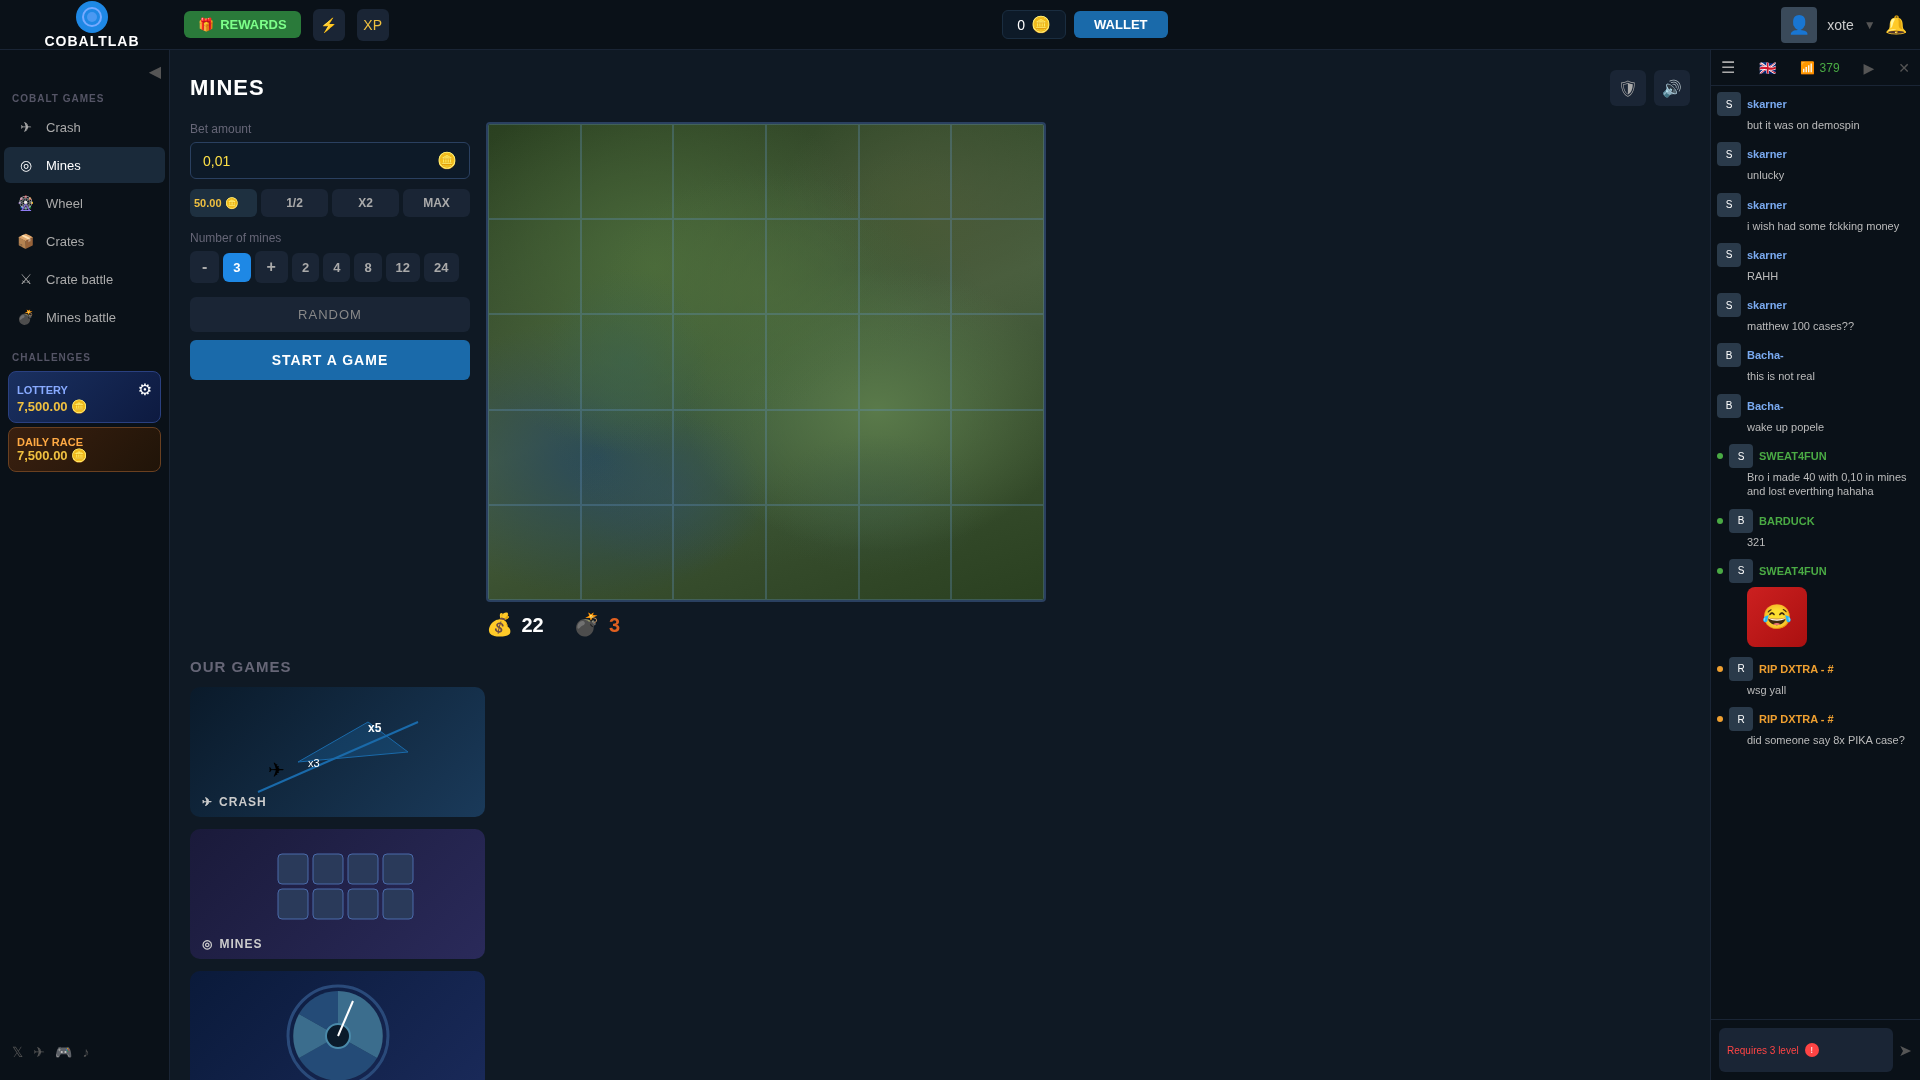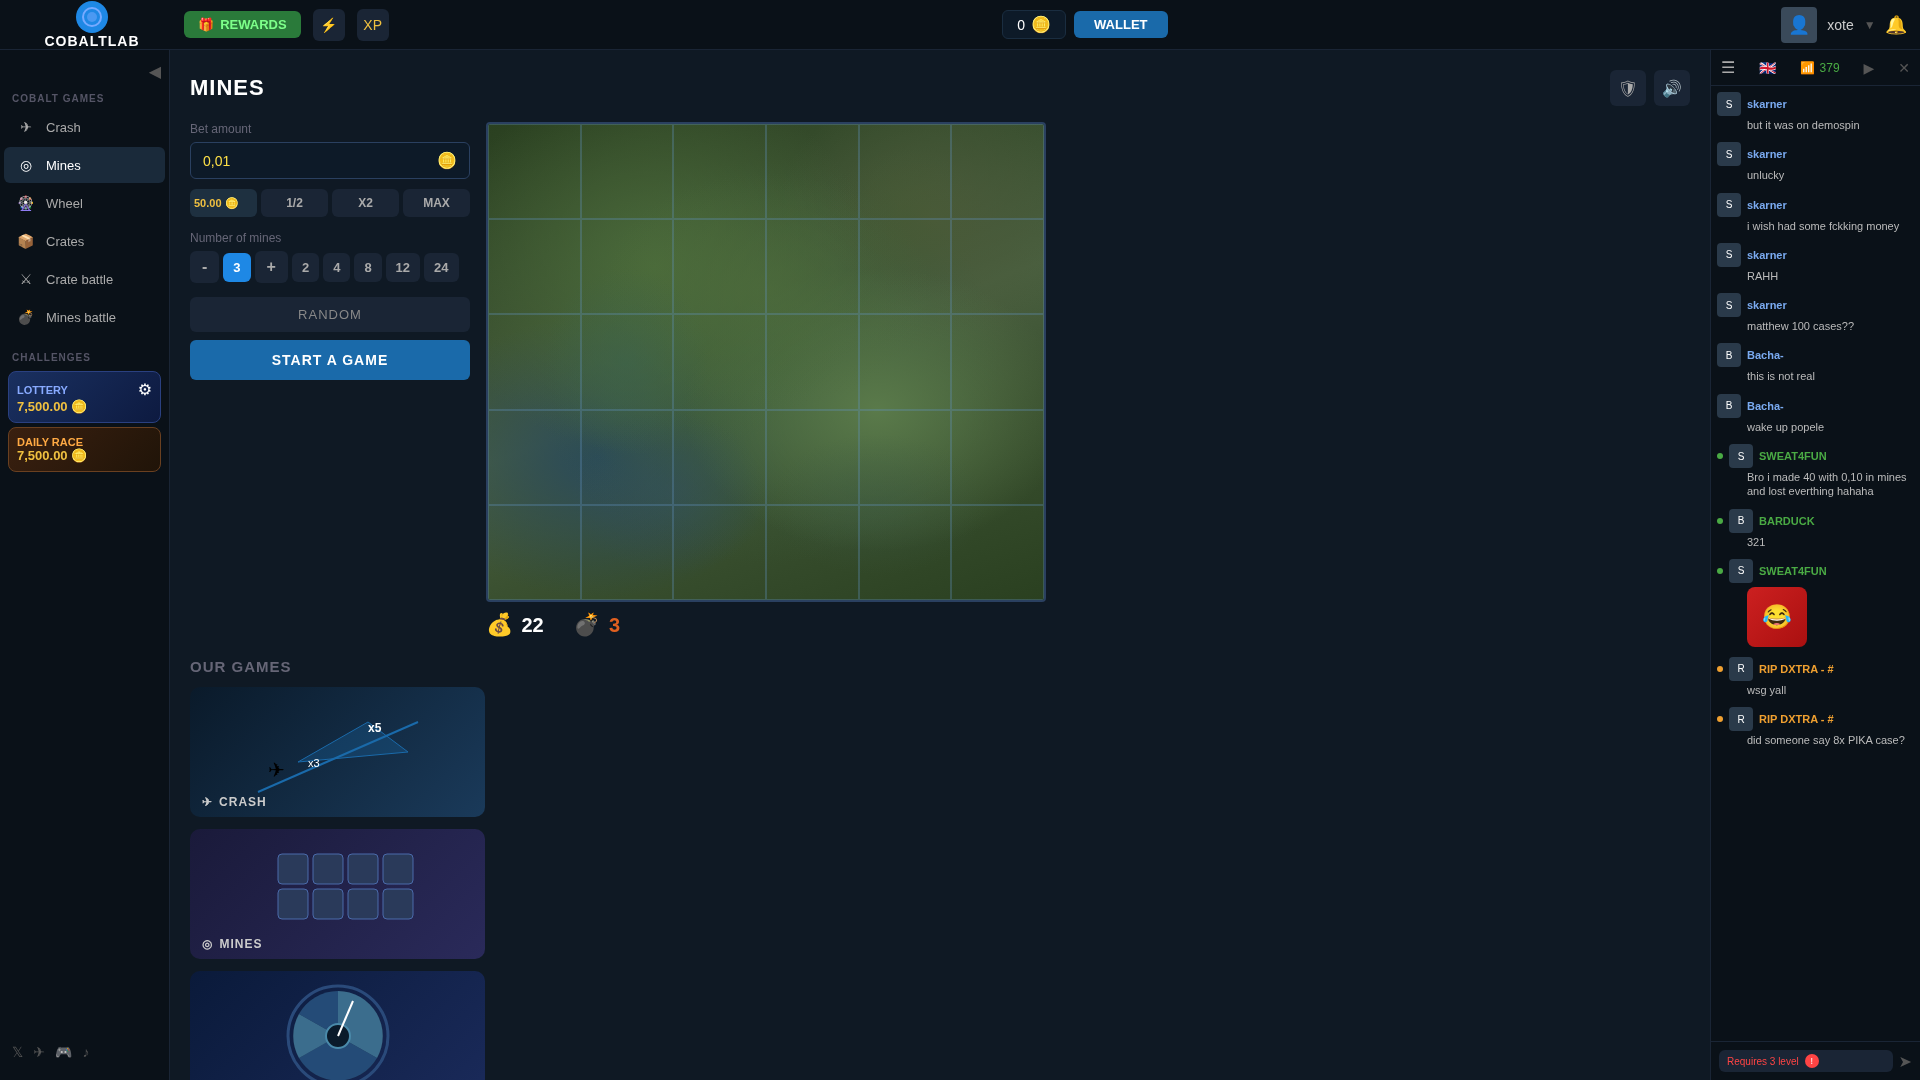--- a/index.html
+++ b/index.html
@@ -989,21 +989,21 @@
           <div class="chat-dot orange"></div>
           <div class="chat-avatar">R</div>
           <span class="chat-username" style="color:#f0a030;">RIP DXTRA - #</span>
         </div>
         <div class="chat-text">did someone say 8x PIKA case?</div>
       </div>
 
     </div>
 
     <div class="chat-input-area">
-      <div style="display:flex;align-items:center;gap:6px;flex:1;background:#1a2535;border-radius:6px;padding:4px 8px;">
+      <div style="display:flex;align-items:center;gap:6px;flex:1;background:#1a2535;border-radius:6px;padding:15px 8px;">
         <span class="requires-level">Requires 3 level</span>
         <span style="background:#ff4444;border-radius:50%;width:14px;height:14px;display:flex;align-items:center;justify-content:center;font-size:9px;flex-shrink:0;">!</span>
       </div>
       <button class="chat-send-btn">➤</button>
     </div>
   </aside>
 
 </div>
 
 </body></html>

